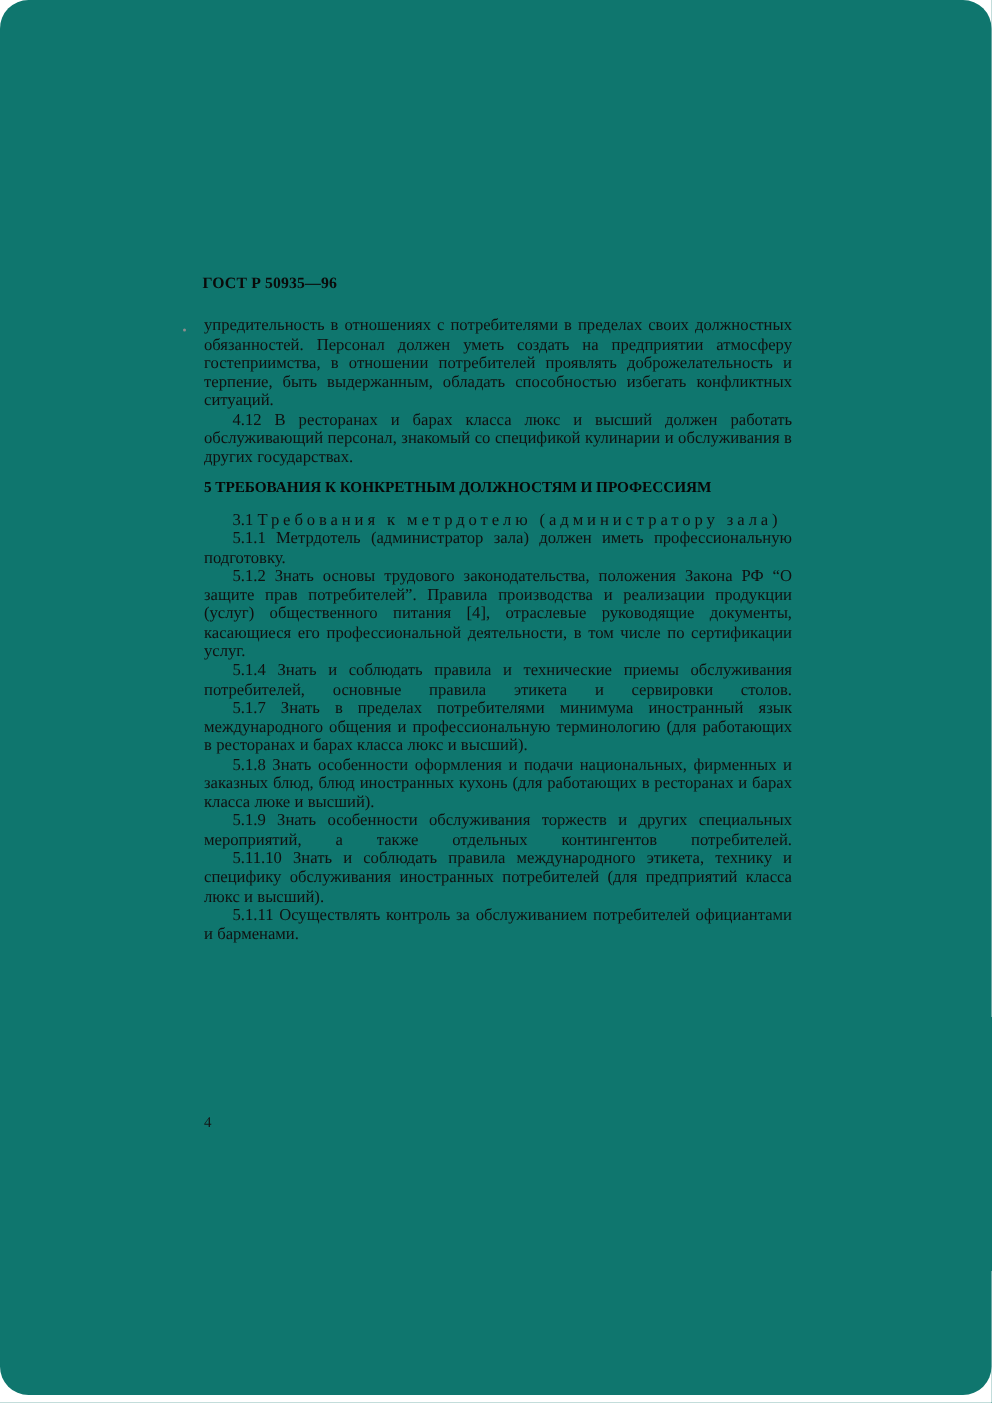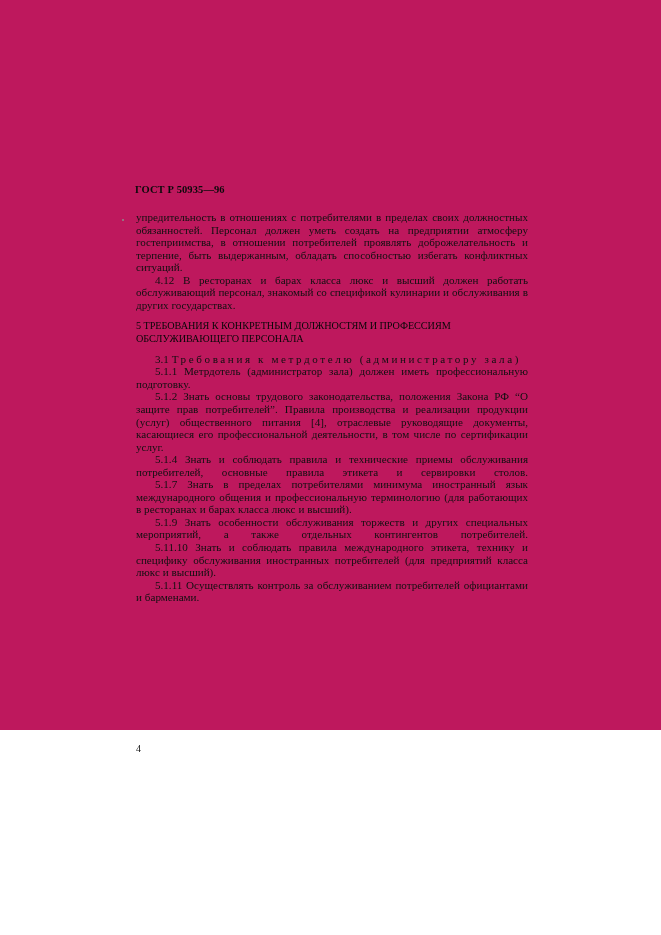--- a/index.html
+++ b/index.html
@@ -15,22 +15,23 @@
     font-family: "Liberation Serif", "DejaVu Serif", serif;
     color: #111111;
     -webkit-font-smoothing: none;
   }
 
   .page {
     position: absolute;
     left: 0;
     top: 0;
     width: 661px;
-    height: 730px;
-    background: #be185d;
+    height: 930px;
+    background: #0f766e;
+    border-radius: 19px;
   }
 
   
   .running-header {
     position: absolute;
     left: 135px;
     top: 184px;
     font-size: 10.5px;
     font-weight: bold;
     letter-spacing: 0.1px;
@@ -74,21 +75,21 @@
     text-align: justify;
     text-align-last: justify;
   }
 
   
   .section-heading {
     margin: 0;
     padding-top: 9px;
     font-size: 10.2px;
     line-height: 12.2px;
-    font-weight: normal;
+    font-weight: bold;
     text-align: left;
     letter-spacing: -0.05px;
     color: #070707;
   }
 
   
   .subsection-heading {
     margin: 0;
     padding-top: 8px;
     font-size: 11.1px;
@@ -122,38 +123,38 @@
   <div class="margin-speck"></div>
 
   <div class="text-column">
 
     <p class="body-par last-justify">упредительность в отношениях с потребителями в пределах своих должностных обязанностей. Персонал должен уметь создать на предприятии атмосферу гостеприимства, в отношении потребителей проявлять доброжелательность и терпение, быть выдержанным, обладать способностью избегать конфликтных ситуаций.</p>
 
     <p class="body-par indent">4.12  В ресторанах и барах класса люкс и высший должен работать обслуживающий персонал, знакомый со спецификой кулинарии и обслуживания в других государствах.</p>
 
     <div class="section-heading">
       <div>5 ТРЕБОВАНИЯ К КОНКРЕТНЫМ ДОЛЖНОСТЯМ И ПРОФЕССИЯМ</div>
-      <div>ОБСЛУЖИВАЮЩЕГО ПЕРСОНАЛА</div>
     </div>
 
     <p class="subsection-heading">
       <span>3.1 </span><span class="spaced">Требования к метрдотелю (администратору зала)</span>
     </p>
 
     <p class="body-par indent">5.1.1  Метрдотель (администратор зала) должен иметь профессиональную подготовку.</p>
 
     <p class="body-par indent">5.1.2  Знать основы трудового законодательства, положения Закона РФ “О защите прав потребителей”. Правила производства и реализации продукции (услуг) общественного питания [4], отраслевые руководящие документы, касающиеся его профессиональной деятельности, в том числе по сертификации услуг.</p>
 
 
     <p class="body-par indent last-justify">5.1.4  Знать и соблюдать правила и технические приемы обслуживания потребителей, основные правила этикета и сервировки столов.</p>
 
 
 
     <p class="body-par indent">5.1.7  Знать в пределах потребителями минимума иностранный язык международного общения и профессиональную терминологию (для работающих в ресторанах и барах класса люкс и высший).</p>
 
+    <p class="body-par indent">5.1.8  Знать особенности оформления и подачи национальных, фирменных и заказных блюд, блюд иностранных кухонь (для работающих в ресторанах и барах класса люке и высший).</p>
 
     <p class="body-par indent last-justify">5.1.9  Знать особенности обслуживания торжеств и других специальных мероприятий, а также отдельных контингентов потребителей.</p>
 
     <p class="body-par indent">5.11.10  Знать и соблюдать правила международного этикета, технику и специфику обслуживания иностранных потребителей (для предприятий класса люкс и высший).</p>
 
     <p class="body-par indent">5.1.11  Осуществлять контроль за обслуживанием потребителей официантами и барменами.</p>
 
   </div>
 
   <div class="page-number">4</div>

